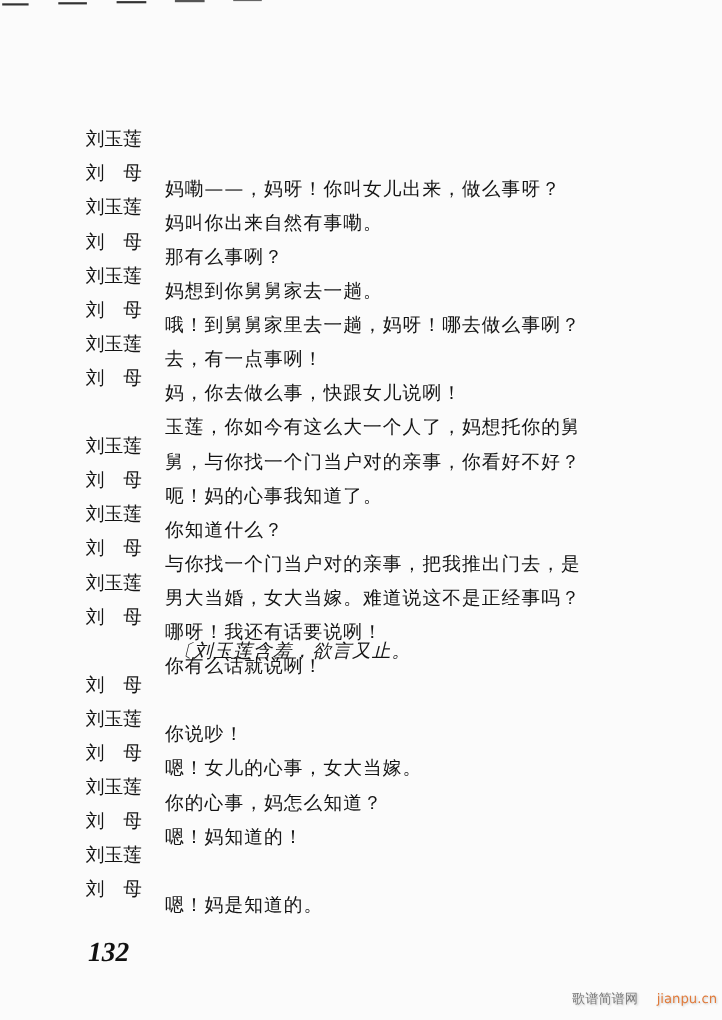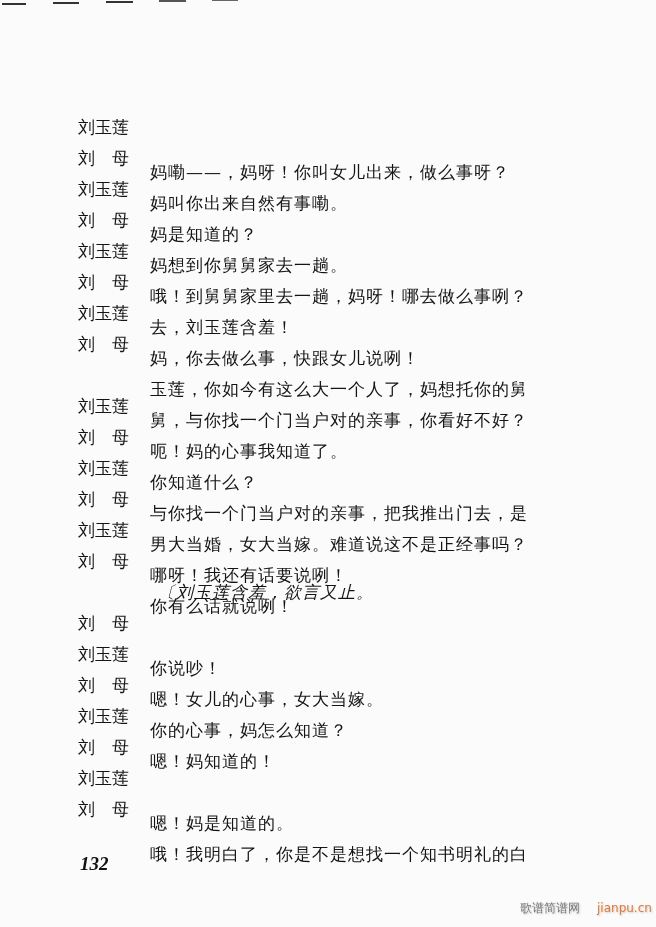--- a/index.html
+++ b/index.html
@@ -13,21 +13,21 @@
   .topbars .bar { position: absolute; height: 2px; background: #333; }
   .dialogue { position: absolute; left: 78px; top: 112px; width: 500px; }
   .line { position: relative; height: 31px; font-size: 17px; line-height: 31px; white-space: nowrap; }
   .line.cont { }
   .speaker { position: absolute; left: 0; width: 64px; letter-spacing: 0; }
   .speech { position: absolute; left: 72px; letter-spacing: 1px; margin-top: 45px; }
   .stage { position: absolute; left: 80px; letter-spacing: 1px; font-style: italic; }
   .page-num {
     position: absolute; left: 80px; top: 853px;
     font-family: "Liberation Serif", serif; font-style: italic; font-weight: bold;
-    font-size: 19px; color: #111;
+    font-size: 25px; color: #111;
   }
   .watermark {
     position: absolute; left: 520px; top: 900px; font-size: 12px;
     font-family: "DejaVu Sans", sans-serif; color: #7a7a7a;
     text-shadow: 1px 1px 2px #c8c8c8;
   }
   .watermark .site { color: #e07a3a; margin-left: 17px; }
 </style>
 </head>
 <body>
@@ -44,33 +44,33 @@
   <div class="line">
       <span class="speaker">刘玉莲</span>
       <span class="speech">妈嘞——，妈呀！你叫女儿出来，做么事呀？</span>
     </div>
   <div class="line">
       <span class="speaker">刘　母</span>
       <span class="speech">妈叫你出来自然有事嘞。</span>
     </div>
   <div class="line">
       <span class="speaker">刘玉莲</span>
-      <span class="speech">妈是知道的？</span>
+      <span class="speech">那有么事咧？</span>
     </div>
   <div class="line">
       <span class="speaker">刘　母</span>
       <span class="speech">妈想到你舅舅家去一趟。</span>
     </div>
   <div class="line">
       <span class="speaker">刘玉莲</span>
       <span class="speech">哦！到舅舅家里去一趟，妈呀！哪去做么事咧？</span>
     </div>
   <div class="line">
       <span class="speaker">刘　母</span>
-      <span class="speech">去，刘玉莲含羞！</span>
+      <span class="speech">去，有一点事咧！</span>
     </div>
   <div class="line">
       <span class="speaker">刘玉莲</span>
       <span class="speech">妈，你去做么事，快跟女儿说咧！</span>
     </div>
   <div class="line">
       <span class="speaker">刘　母</span>
       <span class="speech">玉莲，你如今有这么大一个人了，妈想托你的舅</span>
     </div>
   <div class="line cont">
@@ -121,19 +121,18 @@
     </div>
   <div class="line">
       <span class="speaker">刘　母</span>
     </div>
   <div class="line">
       <span class="speaker">刘玉莲</span>
       <span class="speech">嗯！妈是知道的。</span>
     </div>
   <div class="line">
       <span class="speaker">刘　母</span>
-      <span class="speech">哦！我明白了，你是不是想找一个知书明礼的白</span>
     </div>
 </div>
 
 <div class="page-num">132</div>
 
 <div class="watermark"><span>歌谱简谱网</span><span class="site">jianpu.cn</span></div>
 
 </body></html>

